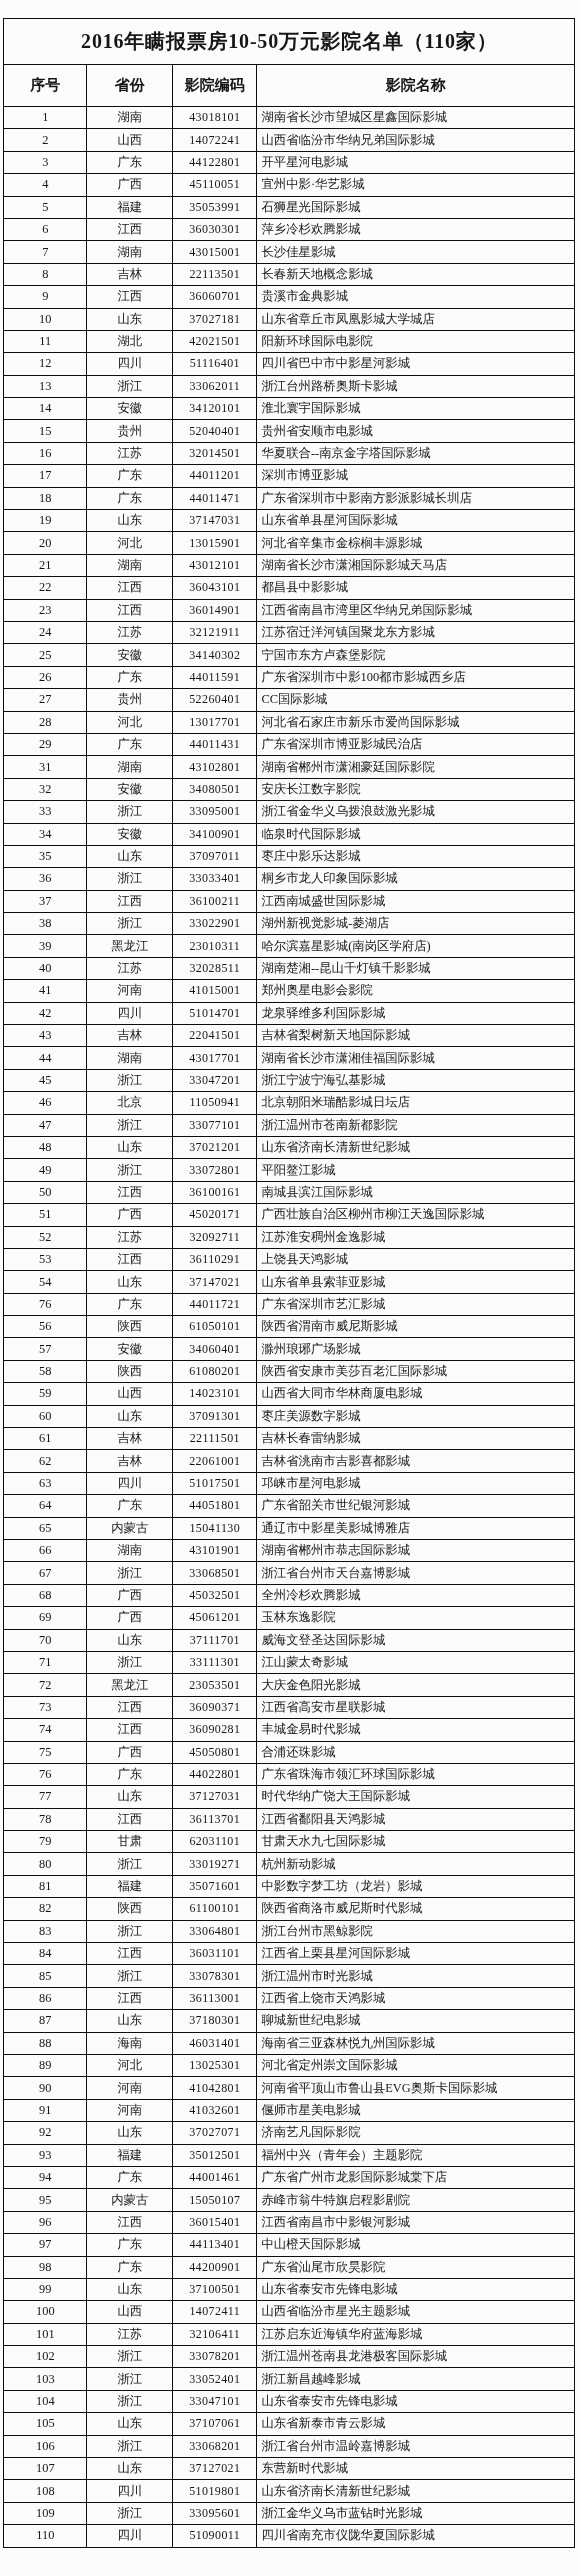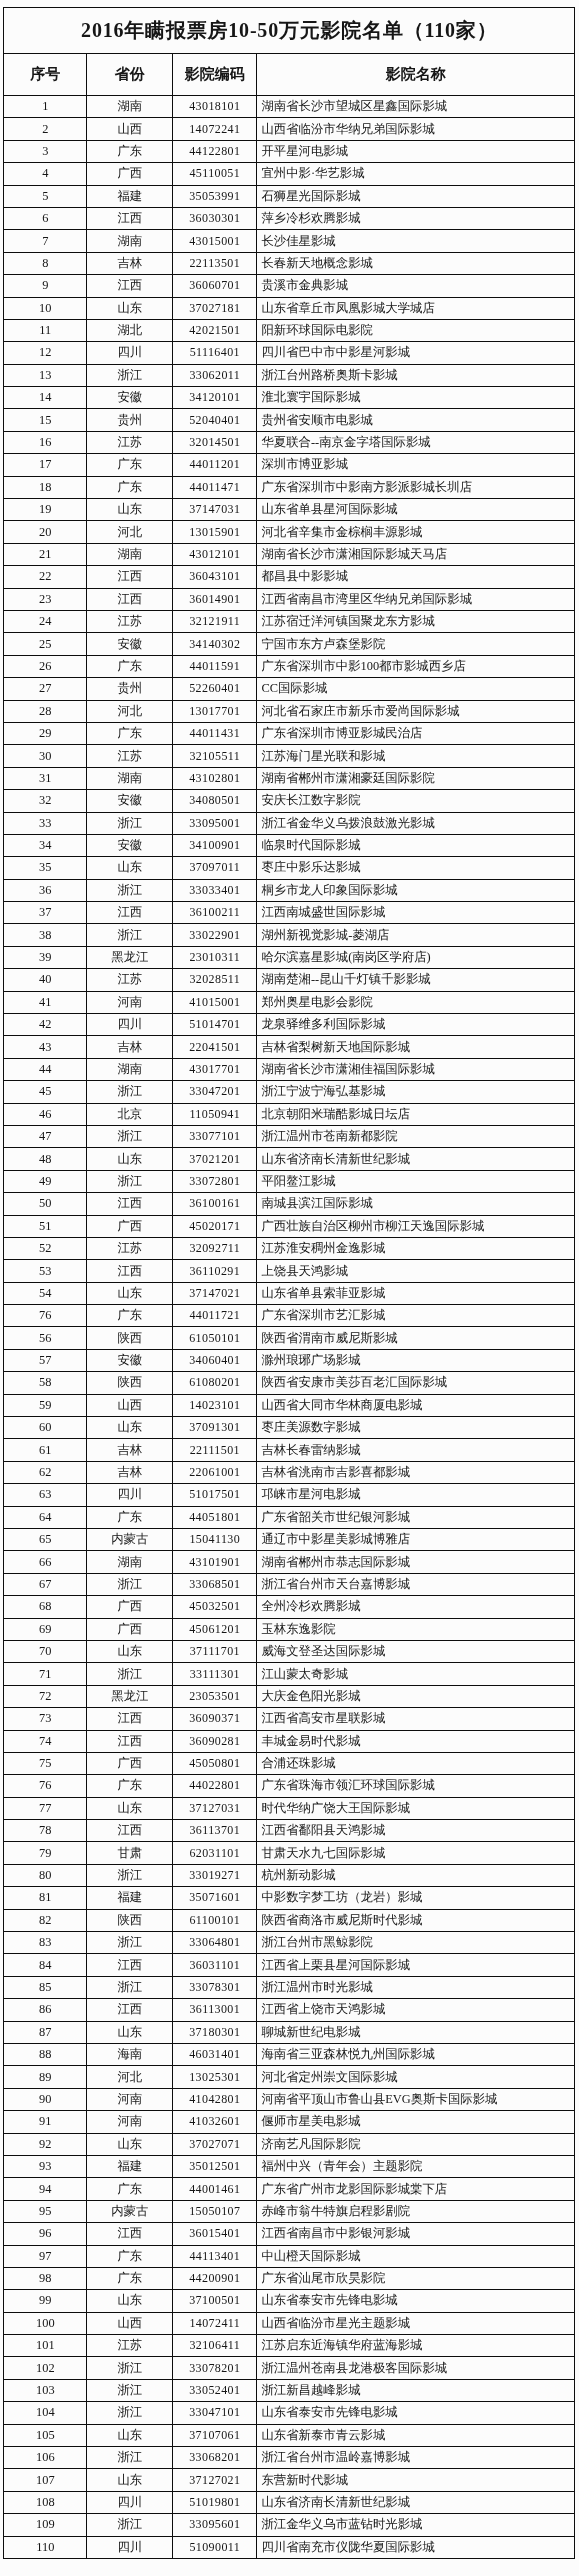--- a/index.html
+++ b/index.html
@@ -5,21 +5,21 @@
   * { box-sizing: border-box; }
   html, body {
     margin: 0; padding: 0;
     width: 580px; height: 2576px;
     background: #fcfcfc;
     font-family: "Liberation Serif", "DejaVu Serif", serif;
     color: #161616;
   }
   .sheet {
     position: absolute;
-    left: 3.3px; top: 7px;
+    left: 3.3px; top: 18px;
     width: 572px;
   }
   table.report {
     width: 100%;
     border-collapse: collapse;
     table-layout: fixed;
   }
   table.report td, table.report th {
     border: 1.7px solid #0d0d0d;
     overflow: hidden;
@@ -249,26 +249,20 @@
           <td class="c-code">13017701</td>
           <td class="c-name">河北省石家庄市新乐市爱尚国际影城</td>
         </tr>
         <tr>
           <td class="c-no">29</td>
           <td class="c-prov">广东</td>
           <td class="c-code">44011431</td>
           <td class="c-name">广东省深圳市博亚影城民治店</td>
         </tr>
         <tr>
-          <td class="c-no">30</td>
-          <td class="c-prov">江苏</td>
-          <td class="c-code">32105511</td>
-          <td class="c-name">江苏海门星光联和影城</td>
-        </tr>
-        <tr>
           <td class="c-no">31</td>
           <td class="c-prov">湖南</td>
           <td class="c-code">43102801</td>
           <td class="c-name">湖南省郴州市潇湘豪廷国际影院</td>
         </tr>
         <tr>
           <td class="c-no">32</td>
           <td class="c-prov">安徽</td>
           <td class="c-code">34080501</td>
           <td class="c-name">安庆长江数字影院</td>

